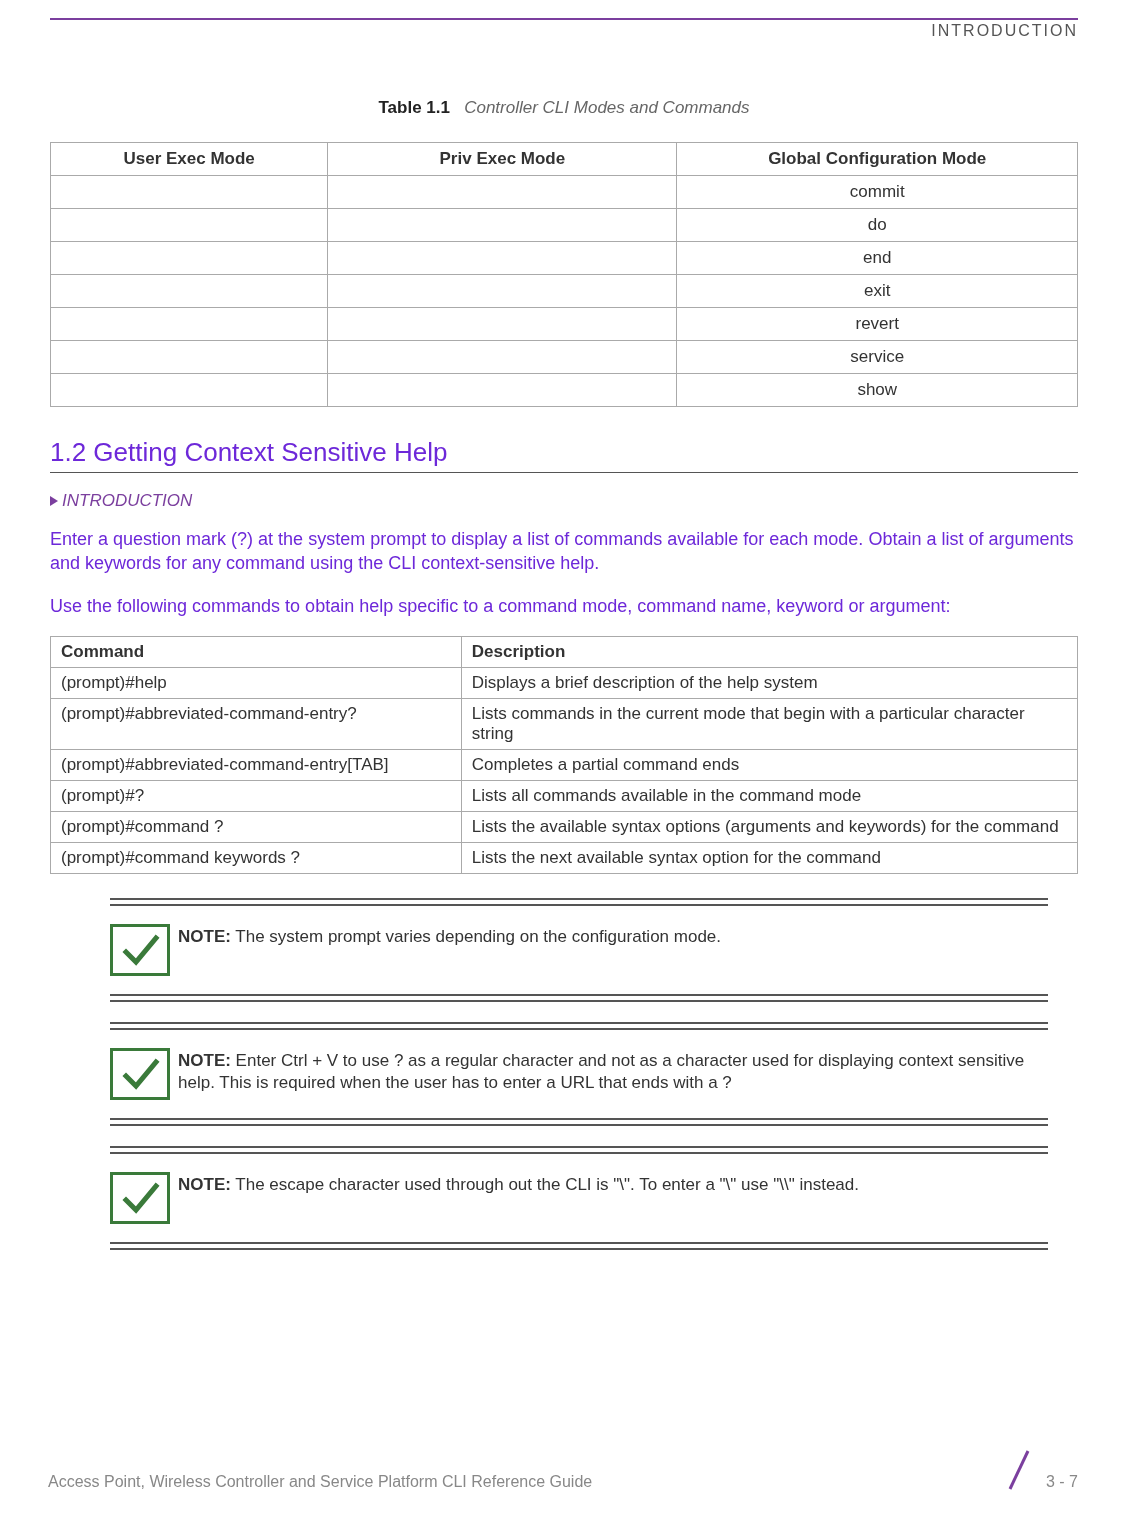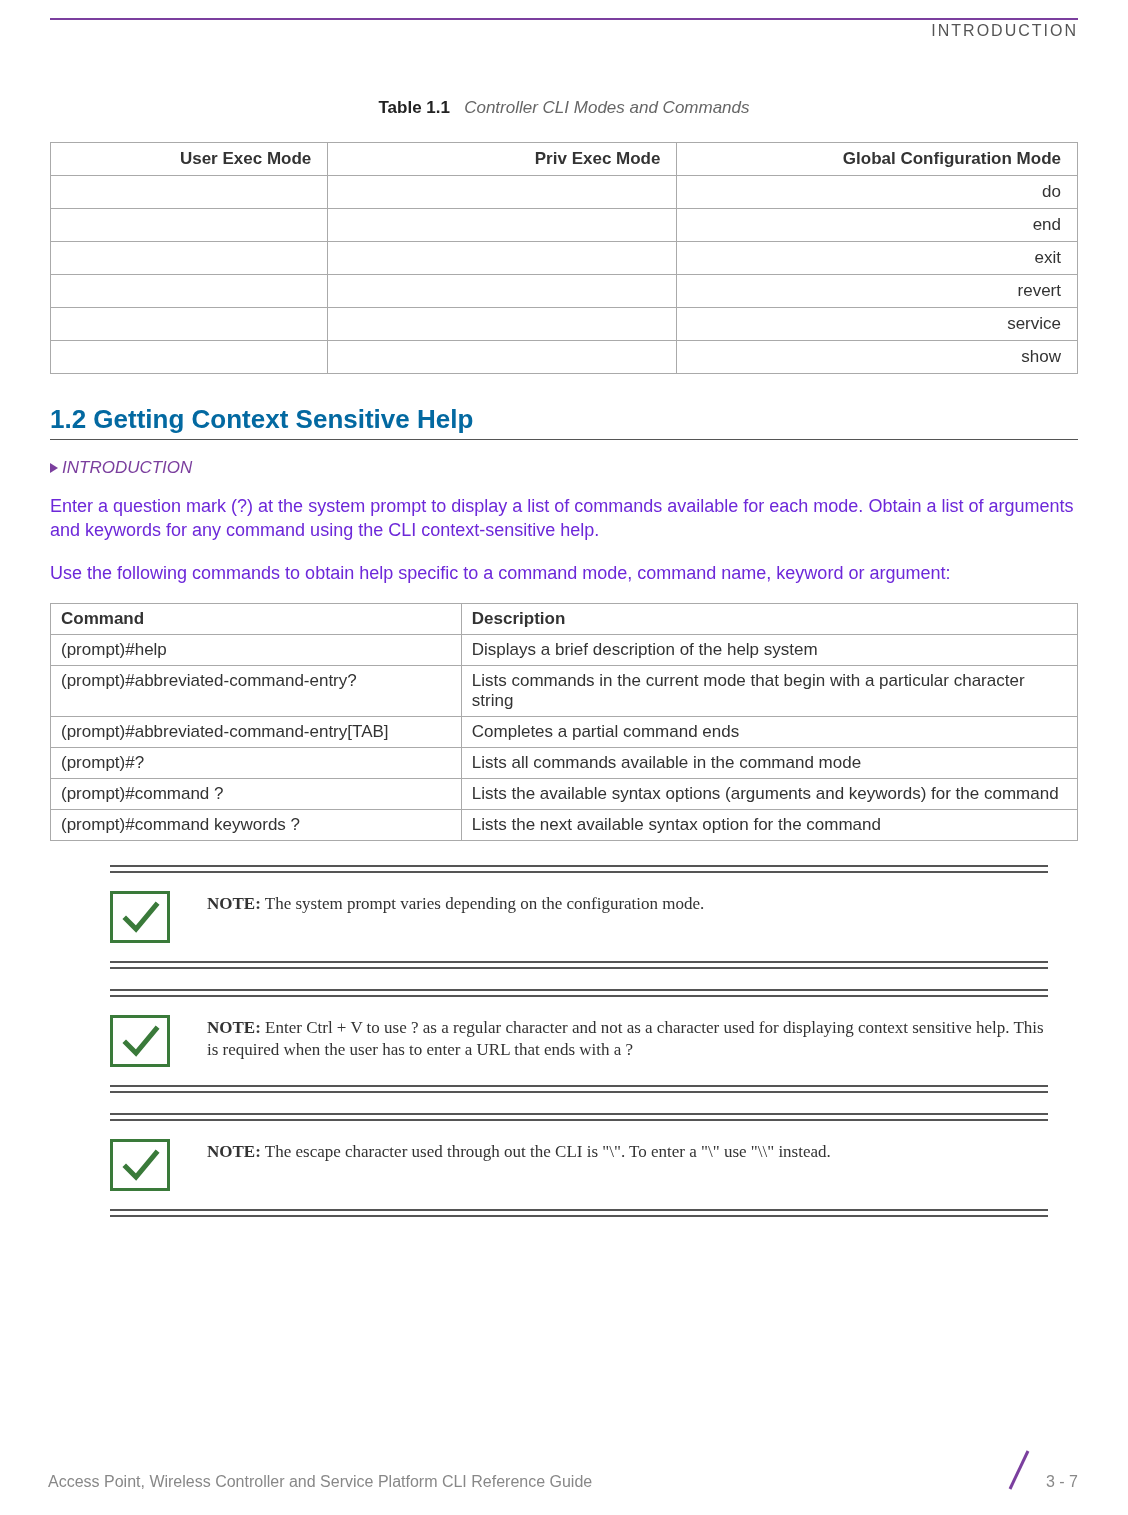--- a/index.html
+++ b/index.html
@@ -33,31 +33,31 @@
     .table-caption .tnum { font-weight: bold; color: #222; }
     .table-caption .tcap { font-style: italic; color: #666; }
     table.modes {
       width: 100%;
       border-collapse: collapse;
       margin-bottom: 30px;
       font-size: 17px;
     }
     table.modes th, table.modes td {
       border: 1px solid #aaa;
-      padding: 6px 16px;
-      text-align: right;
+      padding: 6px 4px;
+      text-align: center;
     }
     table.modes th { font-weight: bold; background: #fff; }
     table.modes th:nth-child(1), table.modes td:nth-child(1) { width: 27%; }
     table.modes th:nth-child(2), table.modes td:nth-child(2) { width: 34%; }
     table.modes th:nth-child(3), table.modes td:nth-child(3) { width: 39%; }
     h2.section-title {
-      color: #0369a1;
+      color: #6d28d9;
       font-size: 26px;
-      font-weight: bold;
+      font-weight: normal;
       margin-bottom: 4px;
     }
     .section-rule {
       border: none;
       border-top: 1.5px solid #555;
       margin-bottom: 18px;
     }
     .breadcrumb {
       color: #7b3f9e;
       font-style: italic;
@@ -100,23 +100,22 @@
       margin-bottom: 20px;
     }
     .note-rule {
       border: none;
       border-top: 2px solid #555;
       margin: 4px 0;
     }
     .note-body {
       display: flex;
       align-items: flex-start;
-      gap: 37px;
+      gap: 8px;
       padding: 14px 0;
-      font-family: Liberation Serif, serif;
     }
     .note-icon {
       flex: 0 0 auto;
       width: 60px; height: 52px;
       border: 3px solid #3a7a3a;
       display: flex;
       align-items: center;
       justify-content: center;
     }
     .note-icon svg { width: 40px; height: 40px; }
@@ -164,20 +163,25 @@
         <tr id="t1-head">
           <th>User Exec Mode</th>
           <th>Priv Exec Mode</th>
           <th>Global Configuration Mode</th>
         </tr>
       </thead>
     <tbody id="t1-body">
         <tr>
           <td></td>
           <td></td>
+          <td>commit</td>
+        </tr>
+        <tr>
+          <td></td>
+          <td></td>
           <td>do</td>
         </tr>
         <tr>
           <td></td>
           <td></td>
           <td>end</td>
         </tr>
         <tr>
           <td></td>
           <td></td>

